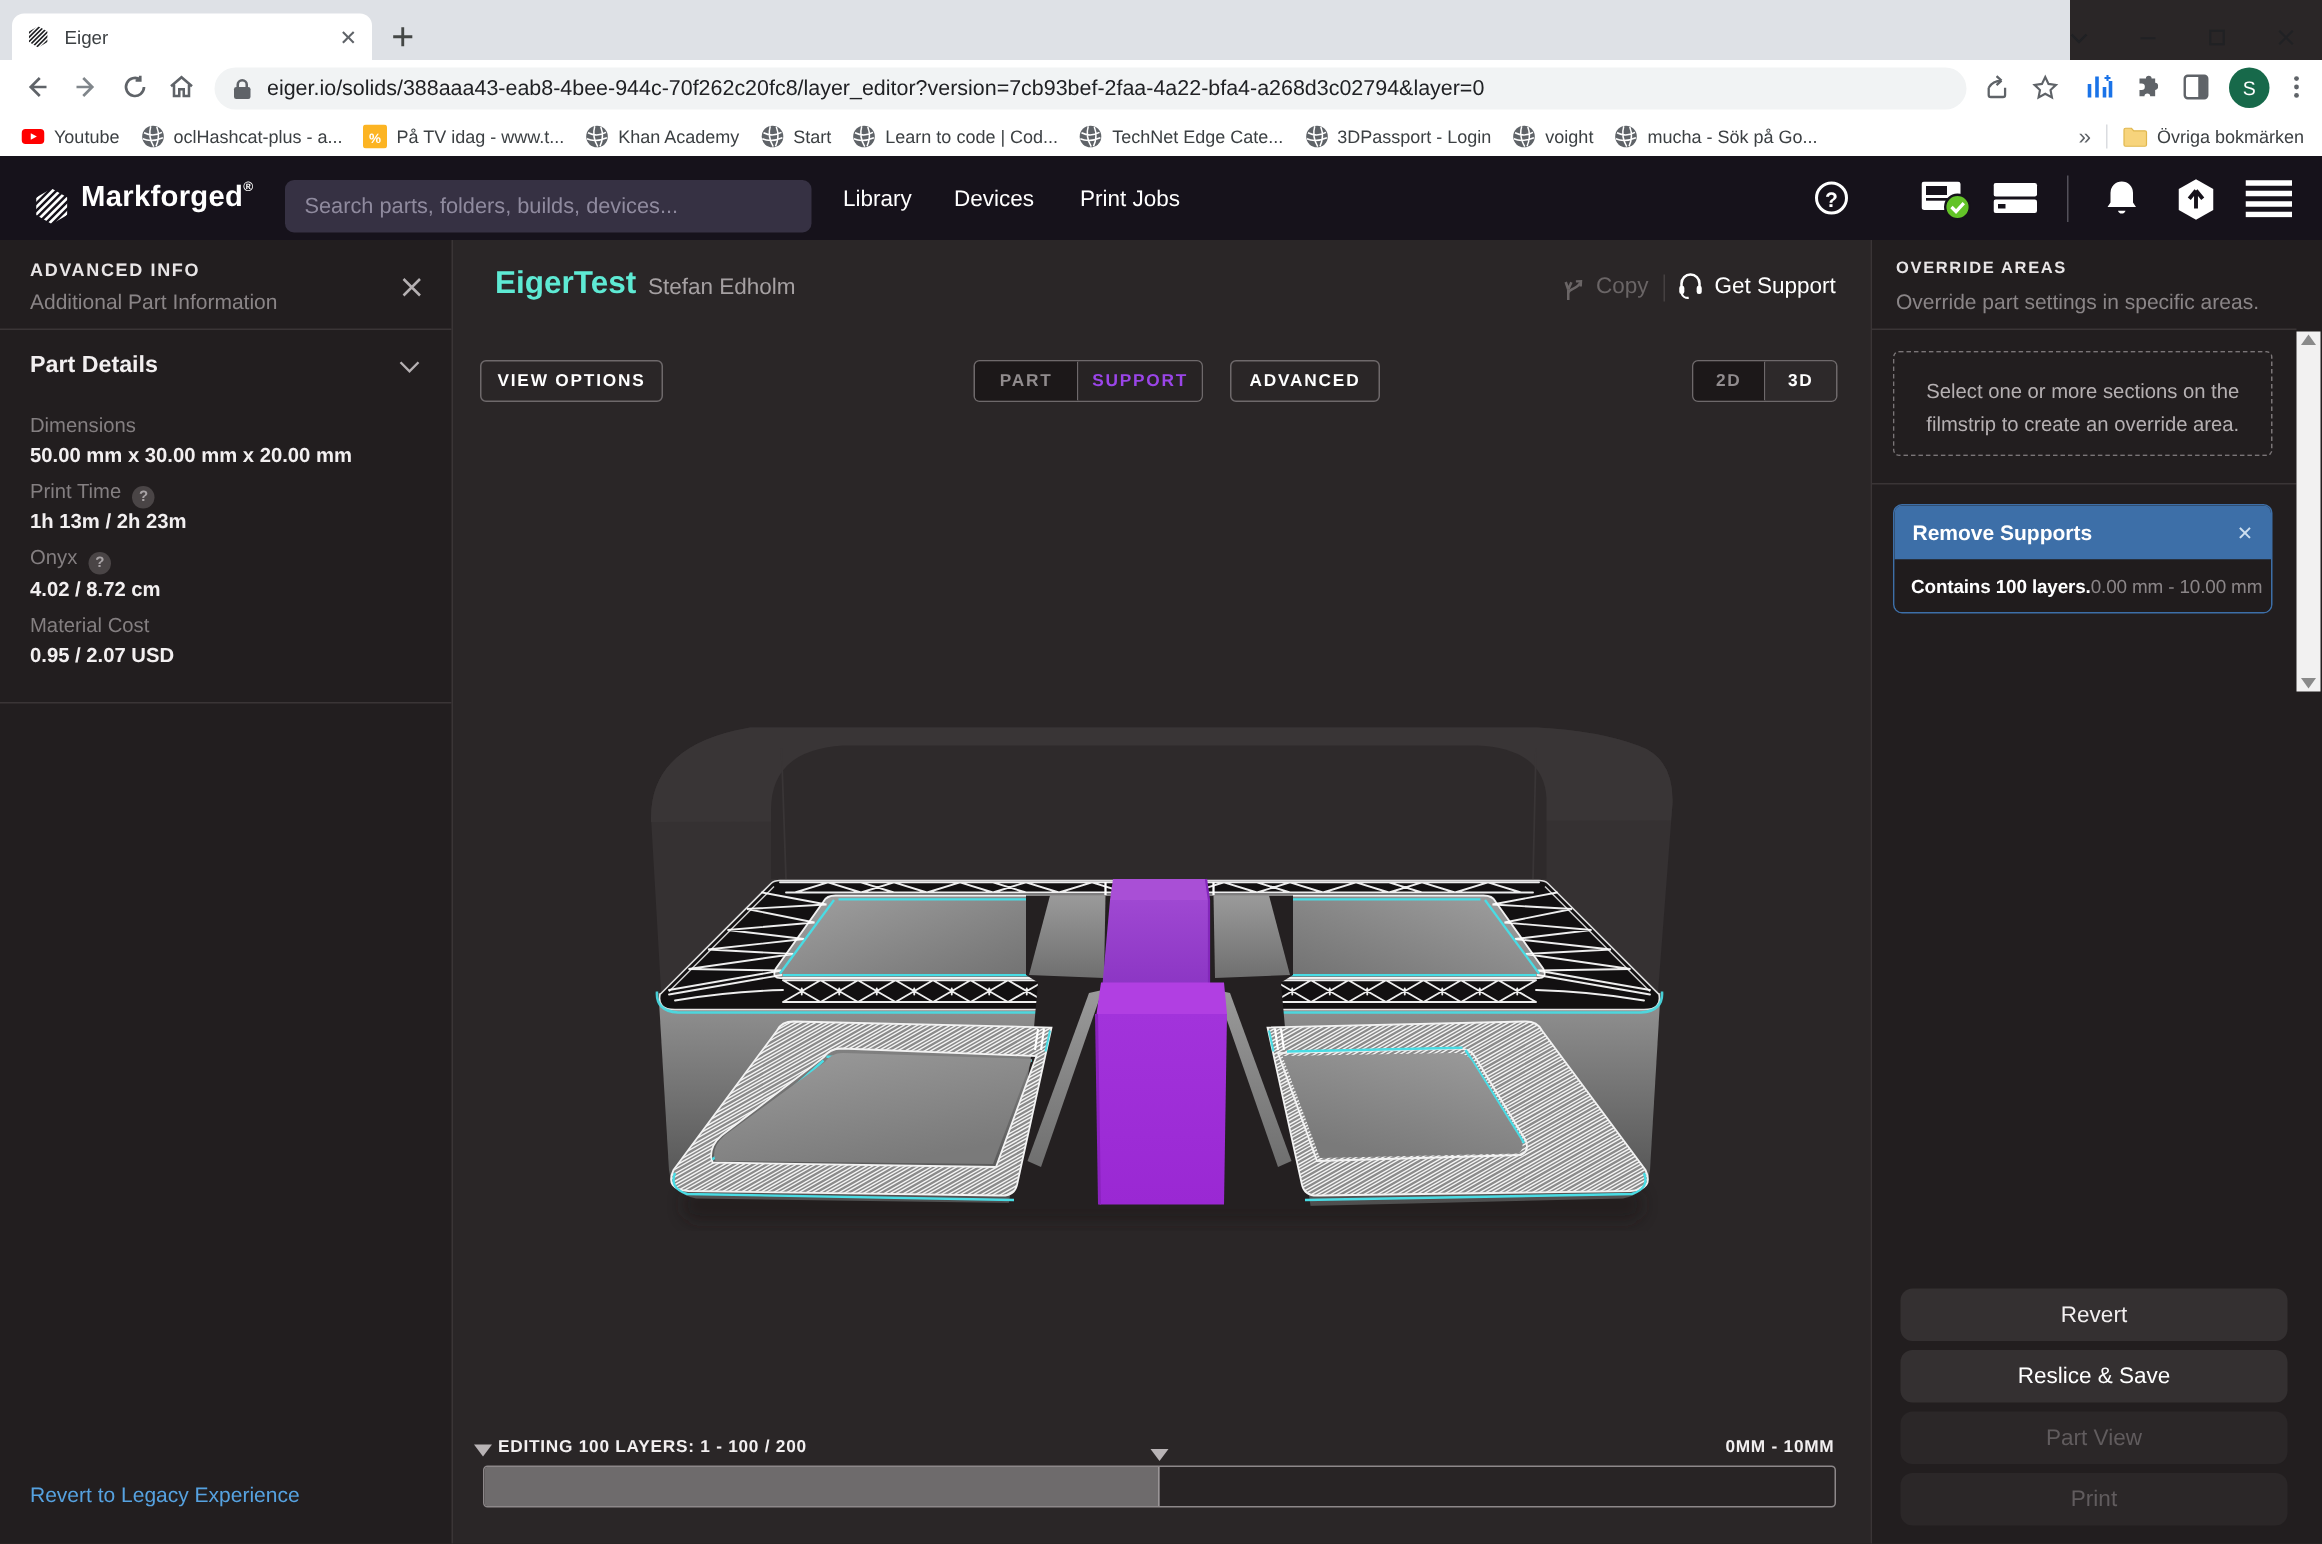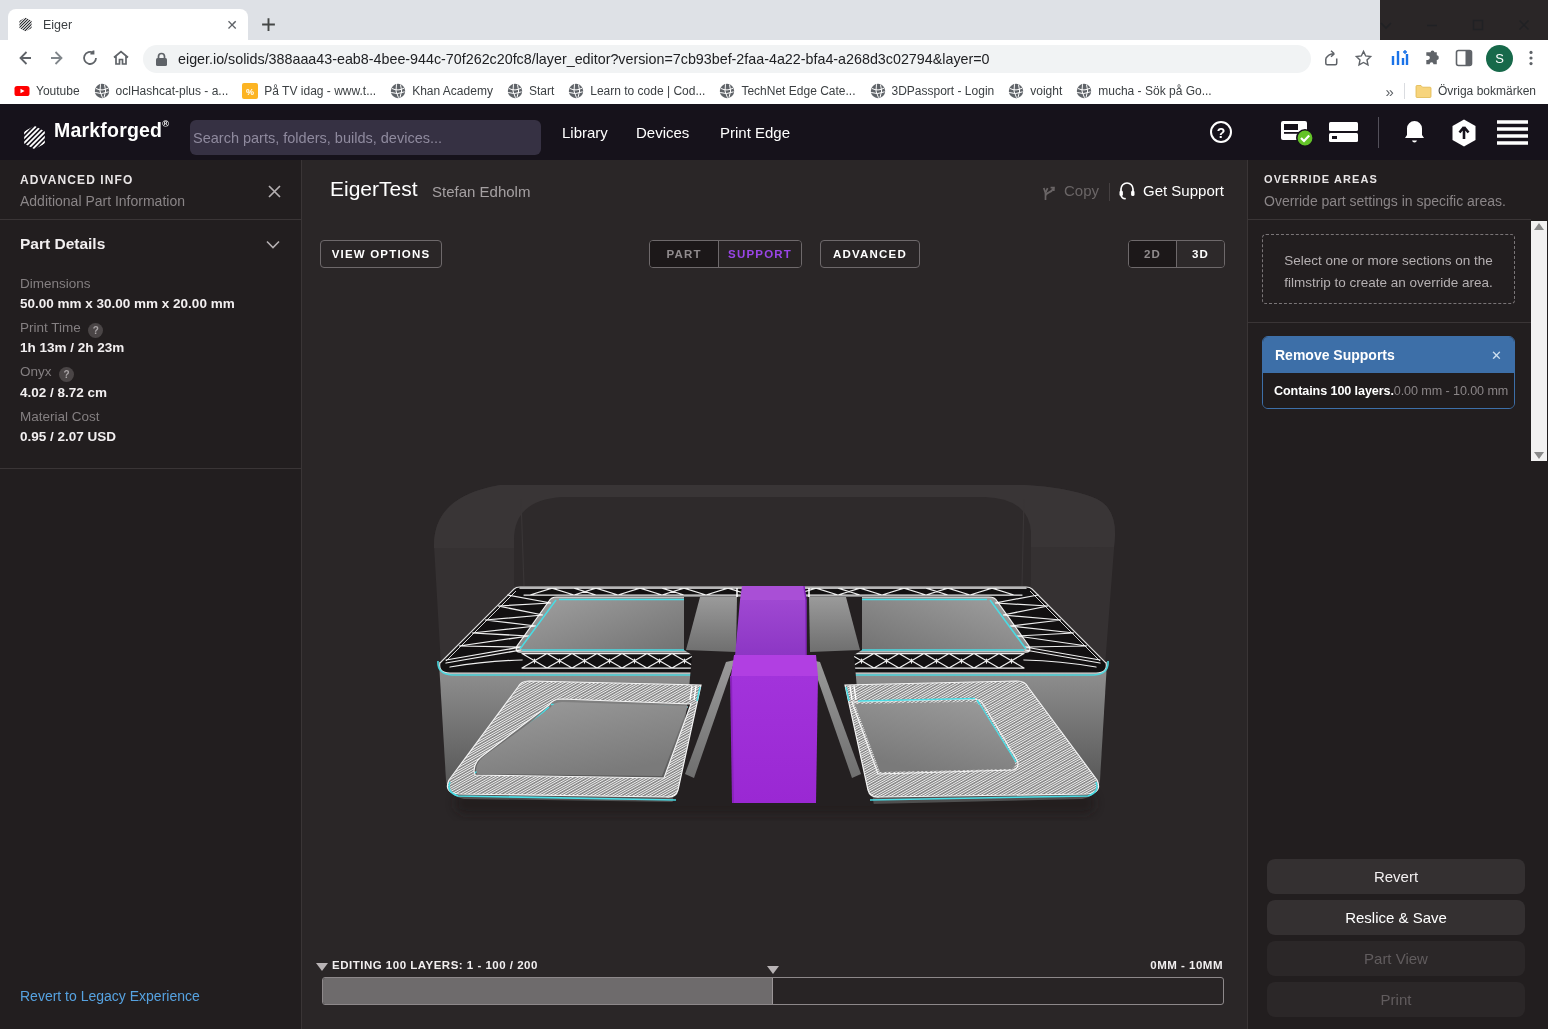--- a/index.html
+++ b/index.html
@@ -12,21 +12,21 @@
 .wctl{position:absolute;top:0;height:32px;display:flex;align-items:center;color:#202124}
 #toolbar{position:absolute;left:0;top:40px;width:1548px;height:38px;background:#fff}
 .tbi{position:absolute;top:8px;color:#5f6368}
 #addr{position:absolute;left:143px;top:5px;width:1168px;height:28px;background:#f1f3f4;border-radius:14px;display:flex;align-items:center}
 #addr .url{font-size:14.3px;color:#202124;margin-left:10px;white-space:nowrap;overflow:hidden}
 #bookmarks{position:absolute;left:0;top:78px;width:1548px;height:26px;background:#fff;display:flex;align-items:center;font-size:12px;color:#3c4043}
 .bm{display:flex;align-items:center;margin-right:14px;white-space:nowrap}
 .bm svg,.bm .ic{margin-right:6px}
 
 #appheader{position:absolute;left:0;top:104px;width:1548px;height:56px;background:#16121b;color:#fff}
-#search{position:absolute;left:190px;top:16px;width:351px;height:35px;background:#363143;border-radius:6px;color:#8f8a9e;font-size:14.5px;display:flex;align-items:center;padding-left:3px}
+#search{position:absolute;left:190px;top:16px;width:351px;height:35px;background:#363143;border-radius:6px;color:#8f8a9e;font-size:14.5px;display:flex;align-items:center;padding-left:13px}
 .hnav{position:absolute;top:0;height:56px;display:flex;align-items:center;font-size:15px;color:#fff}
 
 #leftpanel{position:absolute;left:0;top:160px;width:302px;height:869px;background:#221e1f;border-right:1px solid #3a3536}
 #rightpanel{position:absolute;left:1247px;top:160px;width:301px;height:869px;background:#221e1f;border-left:1px solid #3a3536}
 #viewport{position:absolute;left:302px;top:160px;width:945px;height:869px;background:#2a2627}
 .divider{position:absolute;left:0;width:100%;height:1px;background:#3a3536}
 .lbl{color:#847f81;font-size:13.5px}
 .val{color:#f2eff0;font-size:13.5px;font-weight:bold}
 .qm{display:inline-block;width:15px;height:15px;border-radius:50%;background:#4a4546;color:#a8a3a5;font-size:10px;text-align:center;line-height:15px;font-weight:bold;vertical-align:-2px}
 .btn{position:absolute;border:1px solid #6e696b;border-radius:4px;color:#fff;font-size:11.5px;font-weight:bold;letter-spacing:1.2px;display:flex;align-items:center;justify-content:center;height:28px}
@@ -204,21 +204,21 @@
           </clipPath>
         </defs>
 <g clip-path="url(#hexc)" stroke="#fff" stroke-width="2.6" fill="none">
 <path d="M-4 12 L16 -8 M-4 19 L23 -8 M-4 26 L30 -8 M-2 31 L37 -8 M2 34 L40 -4 M6 37 L42 1 M10 40 L44 6 M14 43 L46 11 M20 44 L48 16"></path>
 </g>
       </svg></div>
  <div class="abs" style="left:54px;top:15px;font-size:19.5px;font-weight:600;letter-spacing:0.2px">Markforged<span style="font-size:9px;vertical-align:10px">®</span></div>
  <div id="search">Search parts, folders, builds, devices...</div>
  <div class="hnav" style="left:562px">Library</div>
  <div class="hnav" style="left:636px">Devices</div>
- <div class="hnav" style="left:720px">Print Edge</div>
+ <div class="hnav" style="left:720px">Print Jobs</div>
  <div class="abs" style="left:1210px;top:17px;width:22px;height:22px;border-radius:50%;border:2px solid #fff;color:#fff;font-size:14px;font-weight:bold;text-align:center;line-height:21px">?</div>
  <svg class="abs" style="left:1281px;top:17px" width="34" height="26" viewBox="0 0 34 26">
       <rect x="0" y="0" width="26" height="19" rx="2" fill="#fff"></rect>
       <rect x="3" y="3" width="14" height="6" fill="#16121b"></rect>
       <rect x="3" y="11" width="20" height="1.8" fill="#16121b"></rect>
       <circle cx="24" cy="17" r="8.2" fill="#63c328" stroke="#16121b" stroke-width="1.6"></circle>
       <path d="M20 17 L23 20 L28.2 14.4" stroke="#fff" stroke-width="2.2" fill="none"></path>
     </svg>
  <svg class="abs" style="left:1329px;top:17px" width="30" height="24" viewBox="0 0 30 24">
       <rect x="0" y="1" width="29" height="9" rx="1.5" fill="#fff"></rect>
@@ -352,21 +352,21 @@
 <path d="M809,597 L846,597 L860,650 L810,652 Z" fill="url(#gcheek)"></path>
 <path d="M726,662 L735,660 L694,778 L685,774 Z" fill="url(#gcheek)"></path>
 <path d="M811,660 L820,662 L861,774 L852,778 Z" fill="url(#gcheek)"></path>
 <path d="M742,586 L804,586 L806,600 L740,600 Z" fill="#a94fd6"></path>
 <path d="M740,600 L806,600 L806,656 L735,656 Z" fill="url(#gpurpU)"></path>
 <path d="M804,586 L806,600 L806,656" stroke="#8327bb" stroke-width="1.5" fill="none"></path>
 <path d="M734,655 L816,655 L818,676 L731,676 Z" fill="#b13fe2"></path>
 <path d="M731,676 L818,676 L816,803 L733,803 Z" fill="url(#gpurpL)"></path>
 <path d="M731,676 L733,803" stroke="#8a23be" stroke-width="2" fill="none"></path>
       </svg></div>
- <div class="abs" style="left:28px;top:17px;font-size:21px;font-weight:normal;color:#ffffff">EigerTest</div>
+ <div class="abs" style="left:28px;top:17px;font-size:21px;font-weight:bold;color:#5eead4">EigerTest</div>
  <div class="abs" style="left:130px;top:23px;font-size:15px;color:#a5a0a2">Stefan Edholm</div>
  <svg class="abs" style="left:740px;top:24px" width="15" height="17" viewBox="0 0 15 17">
       <path d="M3.5 16 V9 M3.5 12 C3.5 8 9 9.5 11.5 4.5" stroke="#6a6566" stroke-width="1.7" fill="none"></path>
       <path d="M3.5 9 L1.8 4 M3.5 9 L5.6 4.2" stroke="#6a6566" stroke-width="1.7" fill="none"></path>
       <path d="M11.8 7 L12 3.5 L8.6 3.6" stroke="#6a6566" stroke-width="1.6" fill="none"></path>
     </svg>
  <div class="abs" style="left:807px;top:23px;width:1px;height:18px;background:#454041"></div>
  <div class="abs" style="left:762px;top:22px;font-size:15px;color:#6a6566">Copy</div>
  <svg class="abs" style="left:816px;top:21px" width="18" height="19" viewBox="0 0 18 19">
       <path d="M3 10 V8 A6 6 0 0 1 15 8 V10" stroke="#fff" stroke-width="1.7" fill="none"></path>

